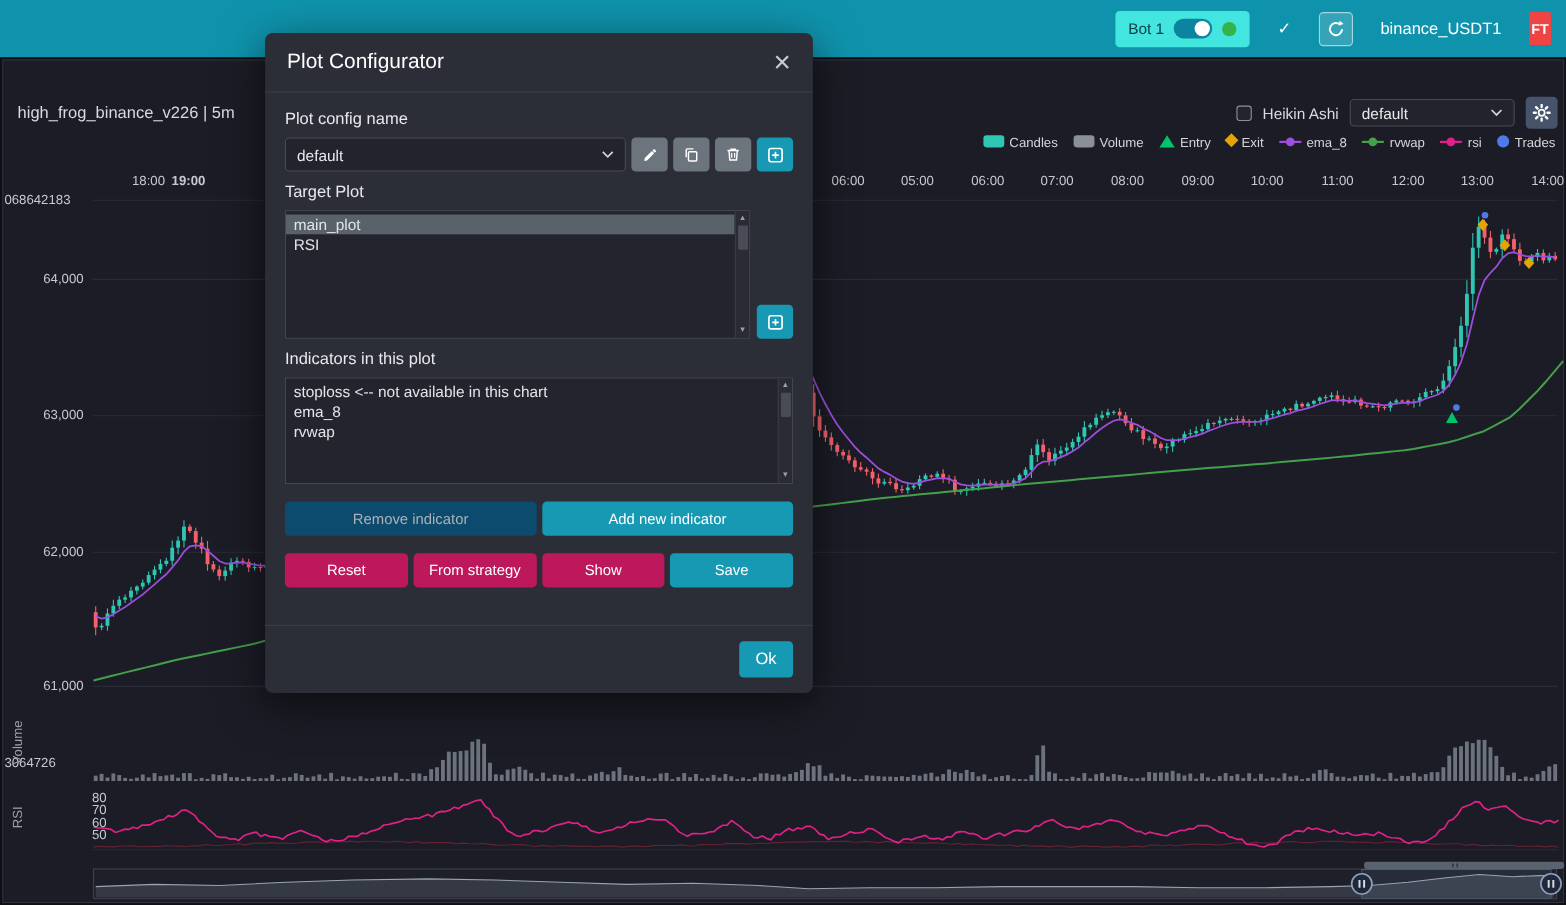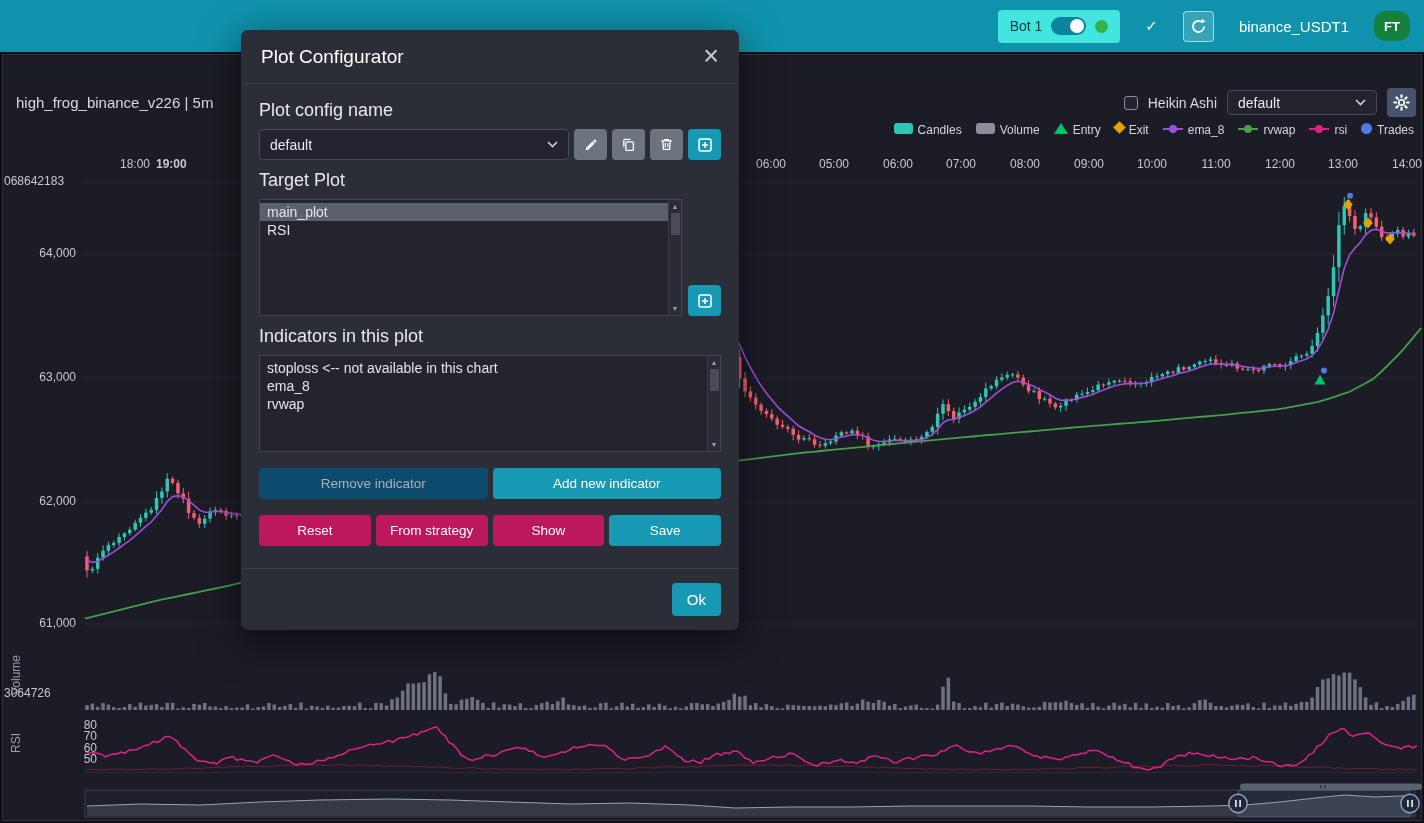--- a/index.html
+++ b/index.html
@@ -8,21 +8,21 @@
 
 .navbar{position:absolute;left:0;top:0;right:0;height:52px;background:#0f93ac;z-index:40;display:flex;align-items:center;justify-content:flex-end;padding:0 14px;gap:25px}
 .bot-pill{display:flex;align-items:center;gap:9px;background:#43e5df;border-radius:4px;height:33px;padding:0 12px;cursor:pointer}
 .bot-pill .lbl{color:#0b3c46;font-size:14px}
 .toggle{width:35px;height:18px;border-radius:9px;background:#0c84a0;position:relative;cursor:pointer}
 .toggle .knob{position:absolute;right:2px;top:2px;width:14px;height:14px;border-radius:50%;background:#fff}
 .status-dot{width:13px;height:13px;border-radius:50%;background:#35b24a}
 .nav-check{color:#fff;font-size:15px}
 .nav-refresh{width:31px;height:31px;border-radius:4px;background:rgba(255,255,255,.16);border:1px solid rgba(255,255,255,.55);display:flex;align-items:center;justify-content:center;cursor:pointer}
 .bot-name{color:#fff;font-size:15px}
-.ft-badge{width:36px;height:30px;border-radius:12px;background:#15803d;color:#fff;font-weight:bold;font-size:13px;display:flex;align-items:center;justify-content:center;cursor:pointer}
+.ft-badge{width:20px;height:30px;border-radius:2px;background:#ef4444;color:#fff;font-weight:bold;font-size:13px;display:flex;align-items:center;justify-content:center;cursor:pointer}
 
 .chart-panel{position:absolute;left:2px;top:54px;right:2px;bottom:2px;background:#1b1c25;border:1px solid #30313d}
 #chart-svg{position:absolute;left:0;top:0;z-index:1;pointer-events:none}
 #axis-layer{position:absolute;left:0;top:0;width:100%;height:100%;z-index:2;pointer-events:none}
 .axlbl{position:absolute;color:#c6c9ce;font-size:12px;white-space:nowrap}
 .rot{transform:rotate(-90deg);color:#9ba0aa;text-align:center}
 .chart-header{position:absolute;left:16px;right:8px;top:88px;display:flex;justify-content:space-between;align-items:center;z-index:3}
 .chart-title{color:#d8dade;font-size:15px}
 .chart-controls{display:flex;align-items:center;gap:10px}
 .checkbox{width:14px;height:14px;border:1px solid #8b919c;border-radius:3px;background:#23242d;cursor:pointer}
@@ -40,21 +40,21 @@
 .lg-line{width:20px;height:12px;position:relative;display:inline-block}
 .lg-line i{position:absolute;display:block}
 .lg-line i.bar{left:0;top:5px;width:20px;height:2px}
 .lg-line i.dot{left:6px;top:2px;width:8px;height:8px;border-radius:50%}
 
 .modal{position:absolute;left:241px;top:30px;width:498px;height:600px;background:#2b2d37;border-radius:7px;box-shadow:0 10px 40px rgba(0,0,0,.55);z-index:100;display:flex;flex-direction:column;color:#e8e9ec}
 .modal-header{display:flex;justify-content:space-between;align-items:center;padding:13px 20px;border-bottom:1px solid #3c3e48}
 .modal-title{font-size:19px;font-weight:normal;color:#fff}
 .modal-close{background:none;border:none;color:#c9cdd3;font-size:27px;line-height:1;cursor:pointer;padding:0;font-family:inherit}
 .modal-body{flex:1;padding:6px 18px 0}
-.field-label{font-size:18px;color:#e8e9ec;margin:10px 0 8px}
+.field-label{font-size:15px;color:#e8e9ec;margin:10px 0 8px}
 .config-row{display:flex;gap:5px}
 .config-select{flex:1;height:31px}
 .icon-btn{width:33px;height:31px;border-radius:4px;border:none;display:flex;align-items:center;justify-content:center;cursor:pointer;flex:none}
 .icon-btn.gray{background:#6c757d}
 .icon-btn.teal{background:#1799b4}
 .list-row{display:flex;gap:6px;align-items:flex-end}
 .listbox{background:#23242d;border:1px solid #43454f;display:flex}
 .target-list{flex:1;height:117px}
 .ind-list{height:97px;width:100%}
 .list-items{flex:1;padding:3px 0;overflow:hidden}

